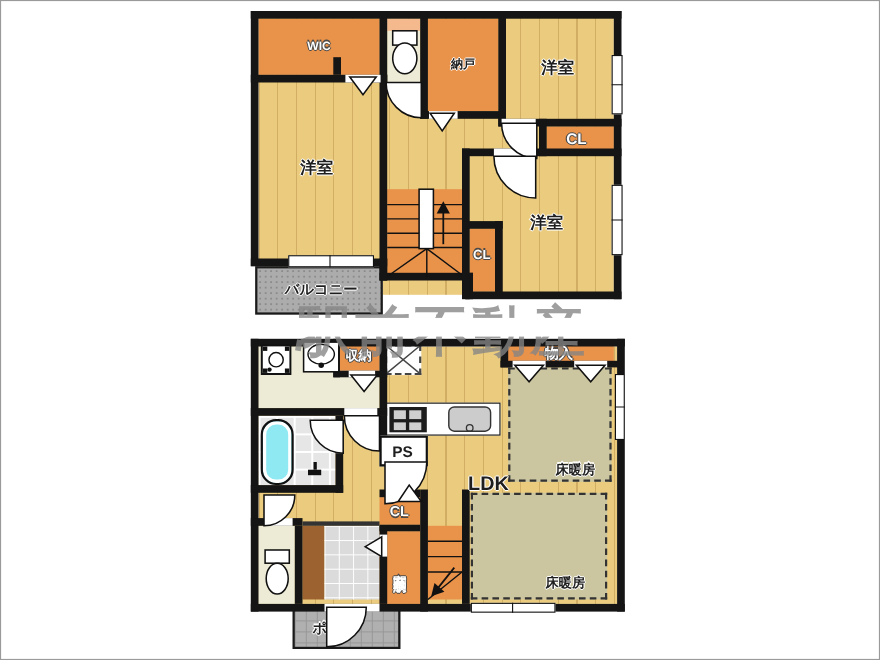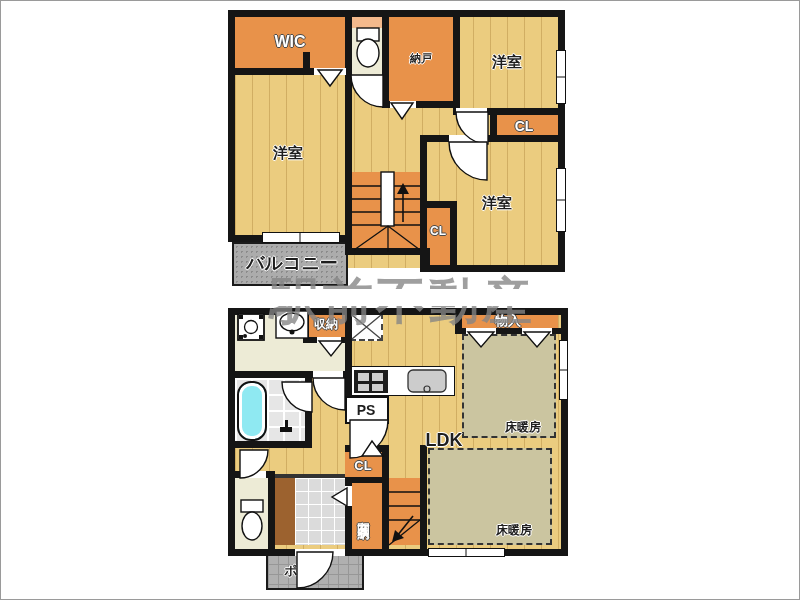--- a/index.html
+++ b/index.html
@@ -74,28 +74,28 @@
 
   <div class="gap" style="left:314px;top:68px;width:32px;height:7px;"></div>
   <div class="gap" style="left:390px;top:101px;width:26px;height:7px;"></div>
   <div class="gap" style="left:456px;top:108px;width:31px;height:7px;"></div>
   <div class="gap" style="left:449px;top:135px;width:39px;height:7px;"></div>
 
   <div class="window" style="left:556px;top:50px;width:10px;height:54px;"></div>
   <div class="window" style="left:556px;top:168px;width:10px;height:64px;"></div>
   <div class="window" style="left:262px;top:232px;width:78px;height:11px;"></div>
 
-  <div class="label llight" style="left:290px;top:42px;font-size:16px;text-align:right;">WIC</div>
+  <div class="label llight" style="left:290px;top:42px;font-size:11px;text-align:right;">WIC</div>
   <div class="label ldark" style="left:421px;top:58px;font-size:11px;">納戸</div>
   <div class="label ldark" style="left:507px;top:62px;font-size:15px;">洋室</div>
   <div class="label llight" style="left:524px;top:126px;font-size:14px;">CL</div>
   <div class="label ldark" style="left:288px;top:153px;font-size:15px;">洋室</div>
   <div class="label ldark" style="left:497px;top:203px;font-size:15px;">洋室</div>
   <div class="label llight" style="left:438px;top:231px;font-size:12px;">CL</div>
-  <div class="label ldark" style="left:292px;top:263px;font-size:18px;">バルコニー</div>
+  <div class="label ldark" style="left:292px;top:263px;font-size:13px;">バルコニー</div>
 
   <div class="room wood" style="left:235px;top:315px;width:326px;height:234px;"></div>
 
   <div class="room cream" style="left:235px;top:315px;width:110px;height:56px;"></div>
   <div class="room tile-bath" style="left:235px;top:378px;width:70px;height:63px;"></div>
   <div class="tub" style="left:237px;top:381px;width:30px;height:60px;"></div>
   <div class="room orange" style="left:308px;top:313px;width:37px;height:24px;"></div>
   <div class="fridge" style="left:350px;top:313px;width:33px;height:28px;"></div>
   <div class="kcounter" style="left:350px;top:366px;width:105px;height:30px;"></div>
   <div class="psbox" style="left:345px;top:396px;width:44px;height:28px;"></div>

